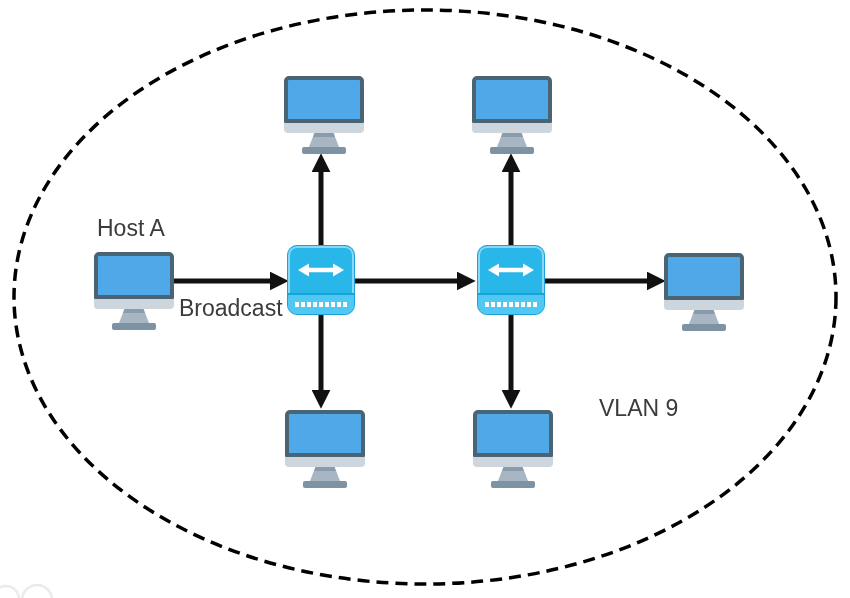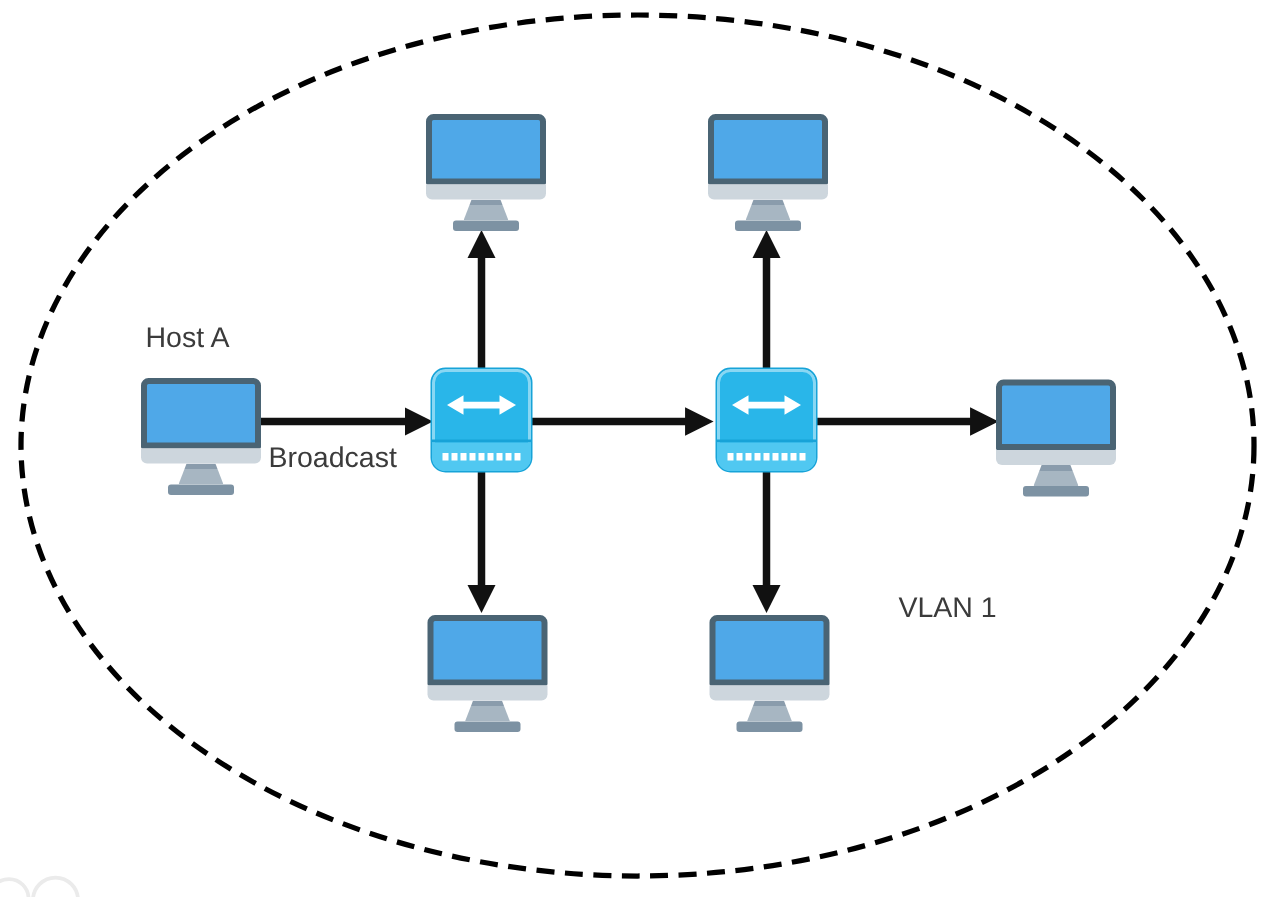--- a/index.html
+++ b/index.html
@@ -40,21 +40,21 @@
   }
   .sw-arrow svg { width:46px; height:16px; display:block; }
   .sw-ports {
     height:19px; background:var(--switch-bottom);
     display:flex; align-items:center; justify-content:center; gap:2px;
   }
   .port { width:4px; height:5px; background:var(--port); display:inline-block; }
 
   
   .label {
-    position:absolute; z-index:2; font-size:19px; line-height:1.2;
+    position:absolute; z-index:2; font-size:23px; line-height:1.2;
     color:var(--text); white-space:nowrap;
   }
 </style>
 </head>
 <body>
 
 <div class="stage">
 
   <svg class="layer" width="850" height="598" viewBox="0 0 850 598">
     <defs>
@@ -76,21 +76,21 @@
     </g>
 
     <g fill="none" stroke="var(--watermark)" stroke-width="2.5">
       <circle cx="6" cy="599" r="13"></circle>
       <circle cx="37" cy="600" r="15"></circle>
     </g>
   </svg>
 
   <div class="label" style="left:97px; top:215px">Host A</div>
   <div class="label" style="left:179px; top:295px">Broadcast</div>
-  <div class="label" style="left:599px; top:395px">VLAN 1</div>
+  <div class="label" style="left:599px; top:395px">VLAN 9</div>
 
   <div class="monitor" style="left:94px; top:252px">
     <div class="m-screen"></div>
     <div class="m-chin"></div>
     <div class="m-neck"></div>
     <div class="m-base"></div>
   </div>
   <div class="monitor" style="left:284px; top:76px">
     <div class="m-screen"></div>
     <div class="m-chin"></div>

